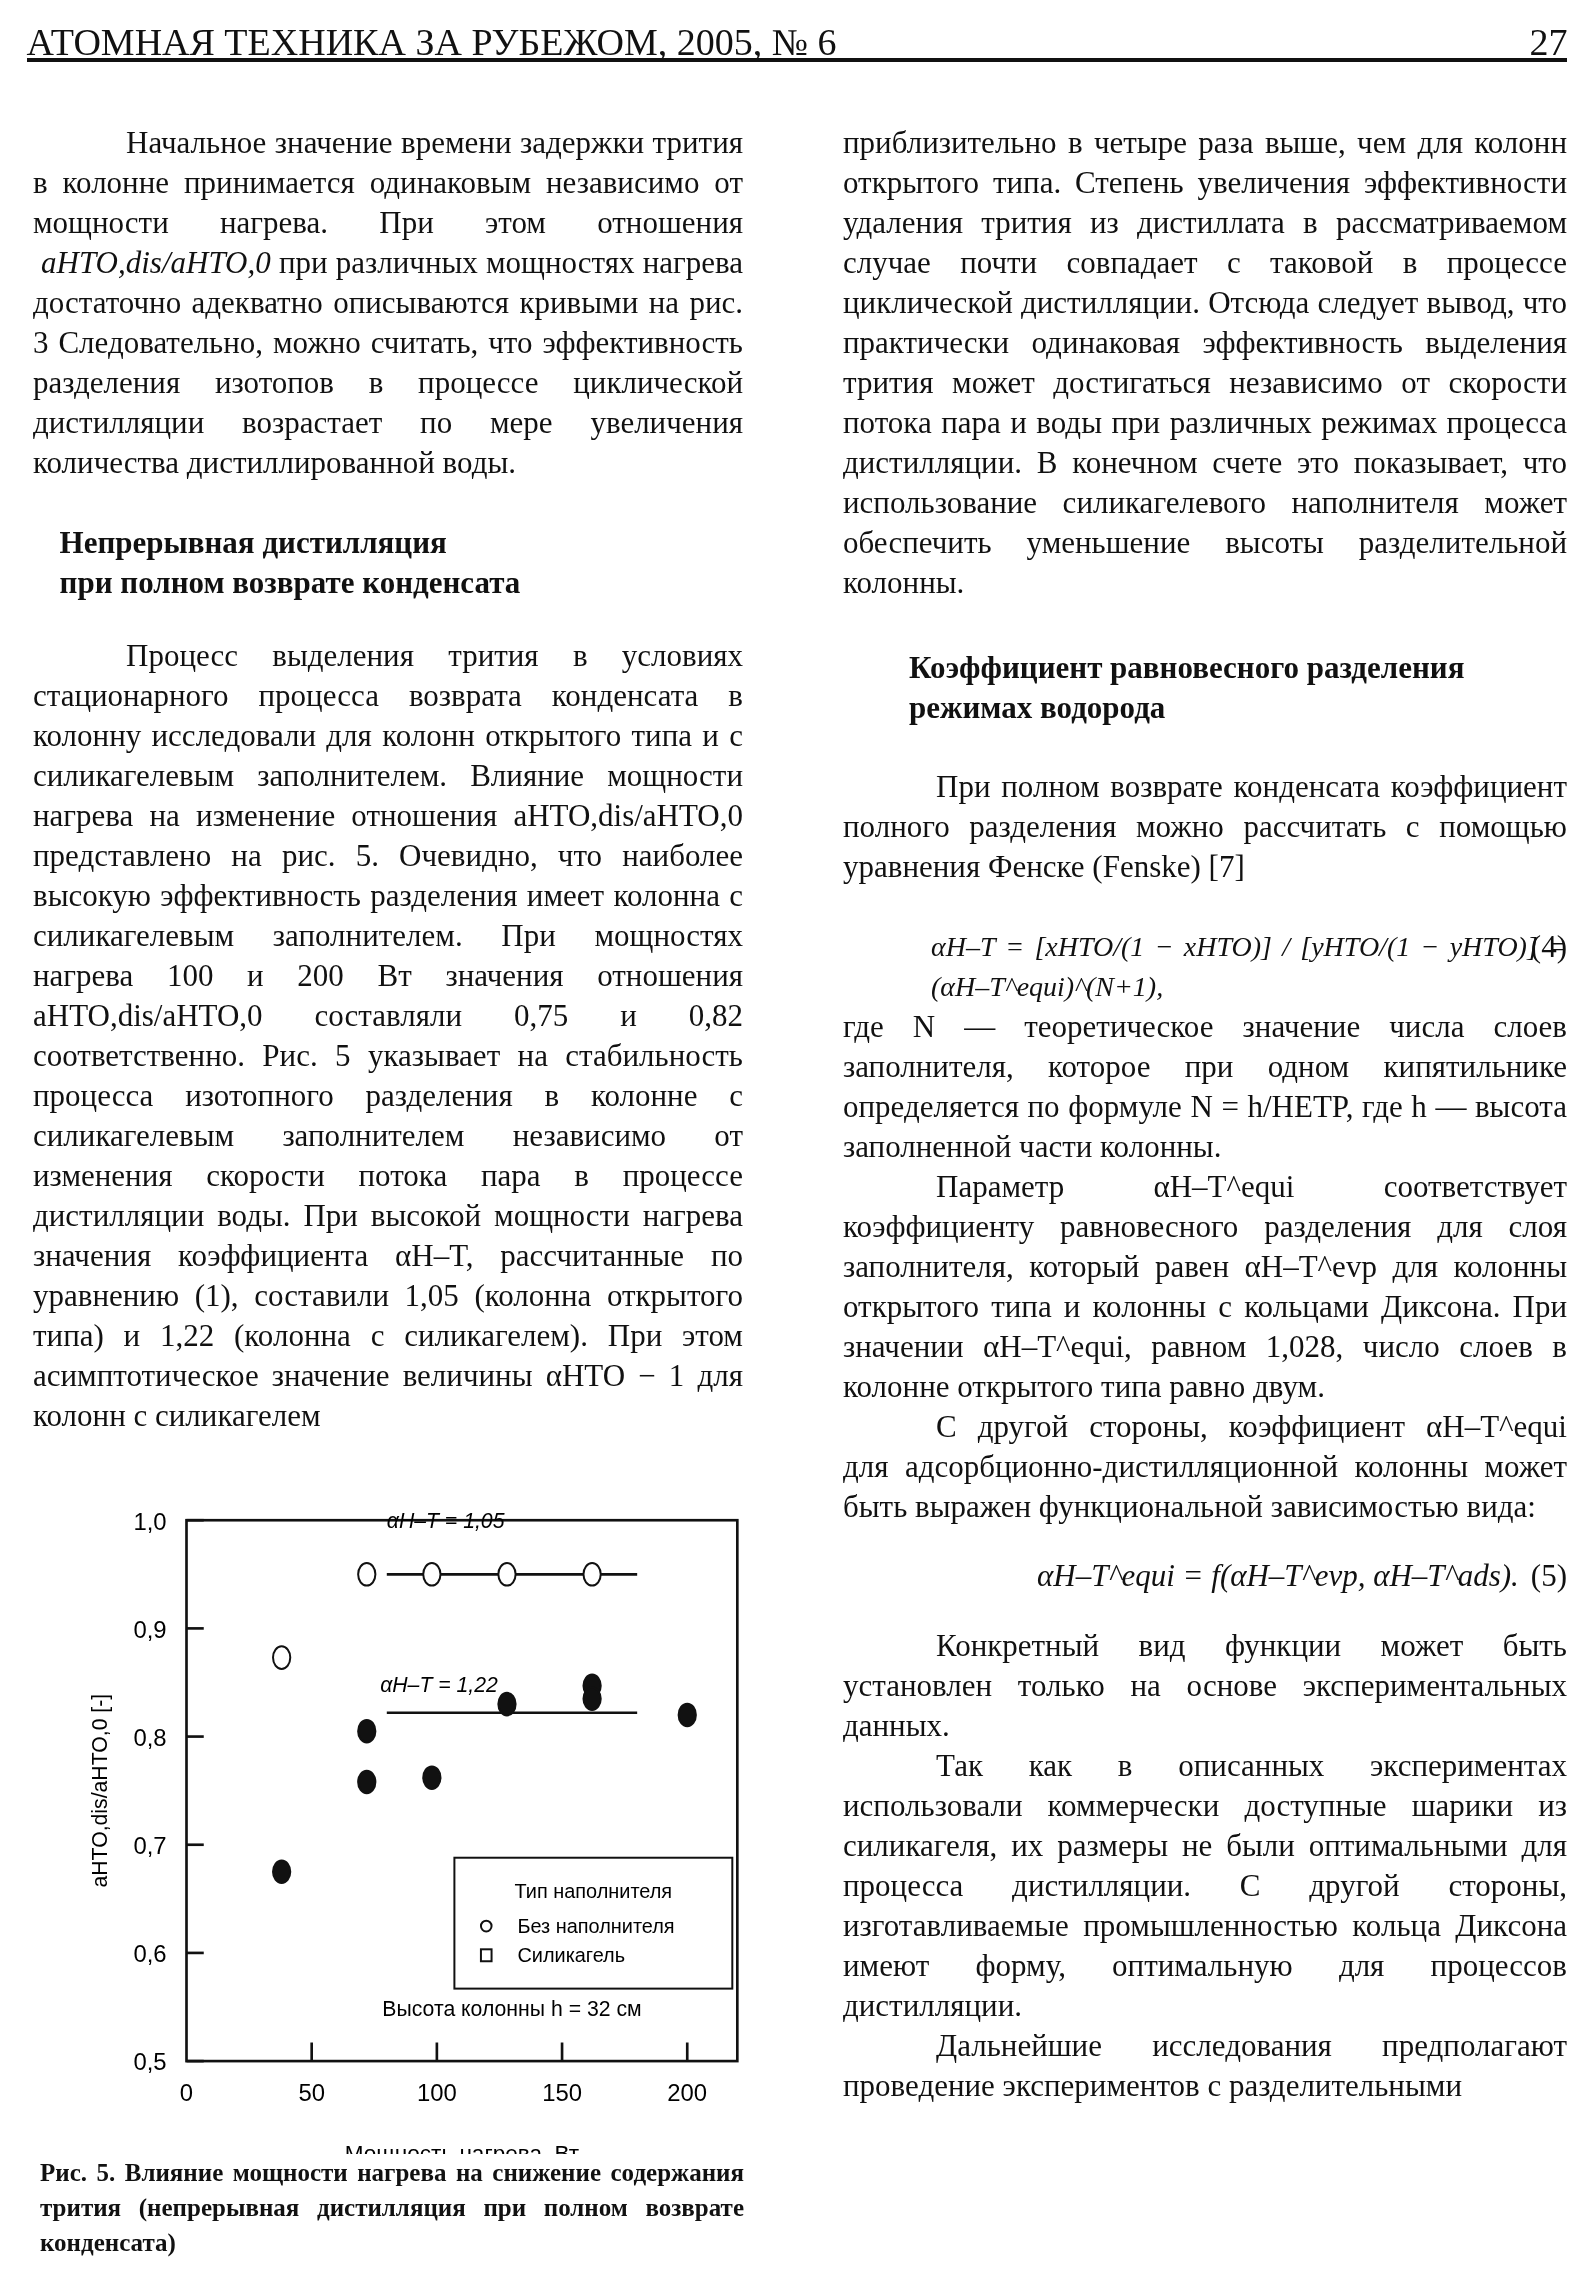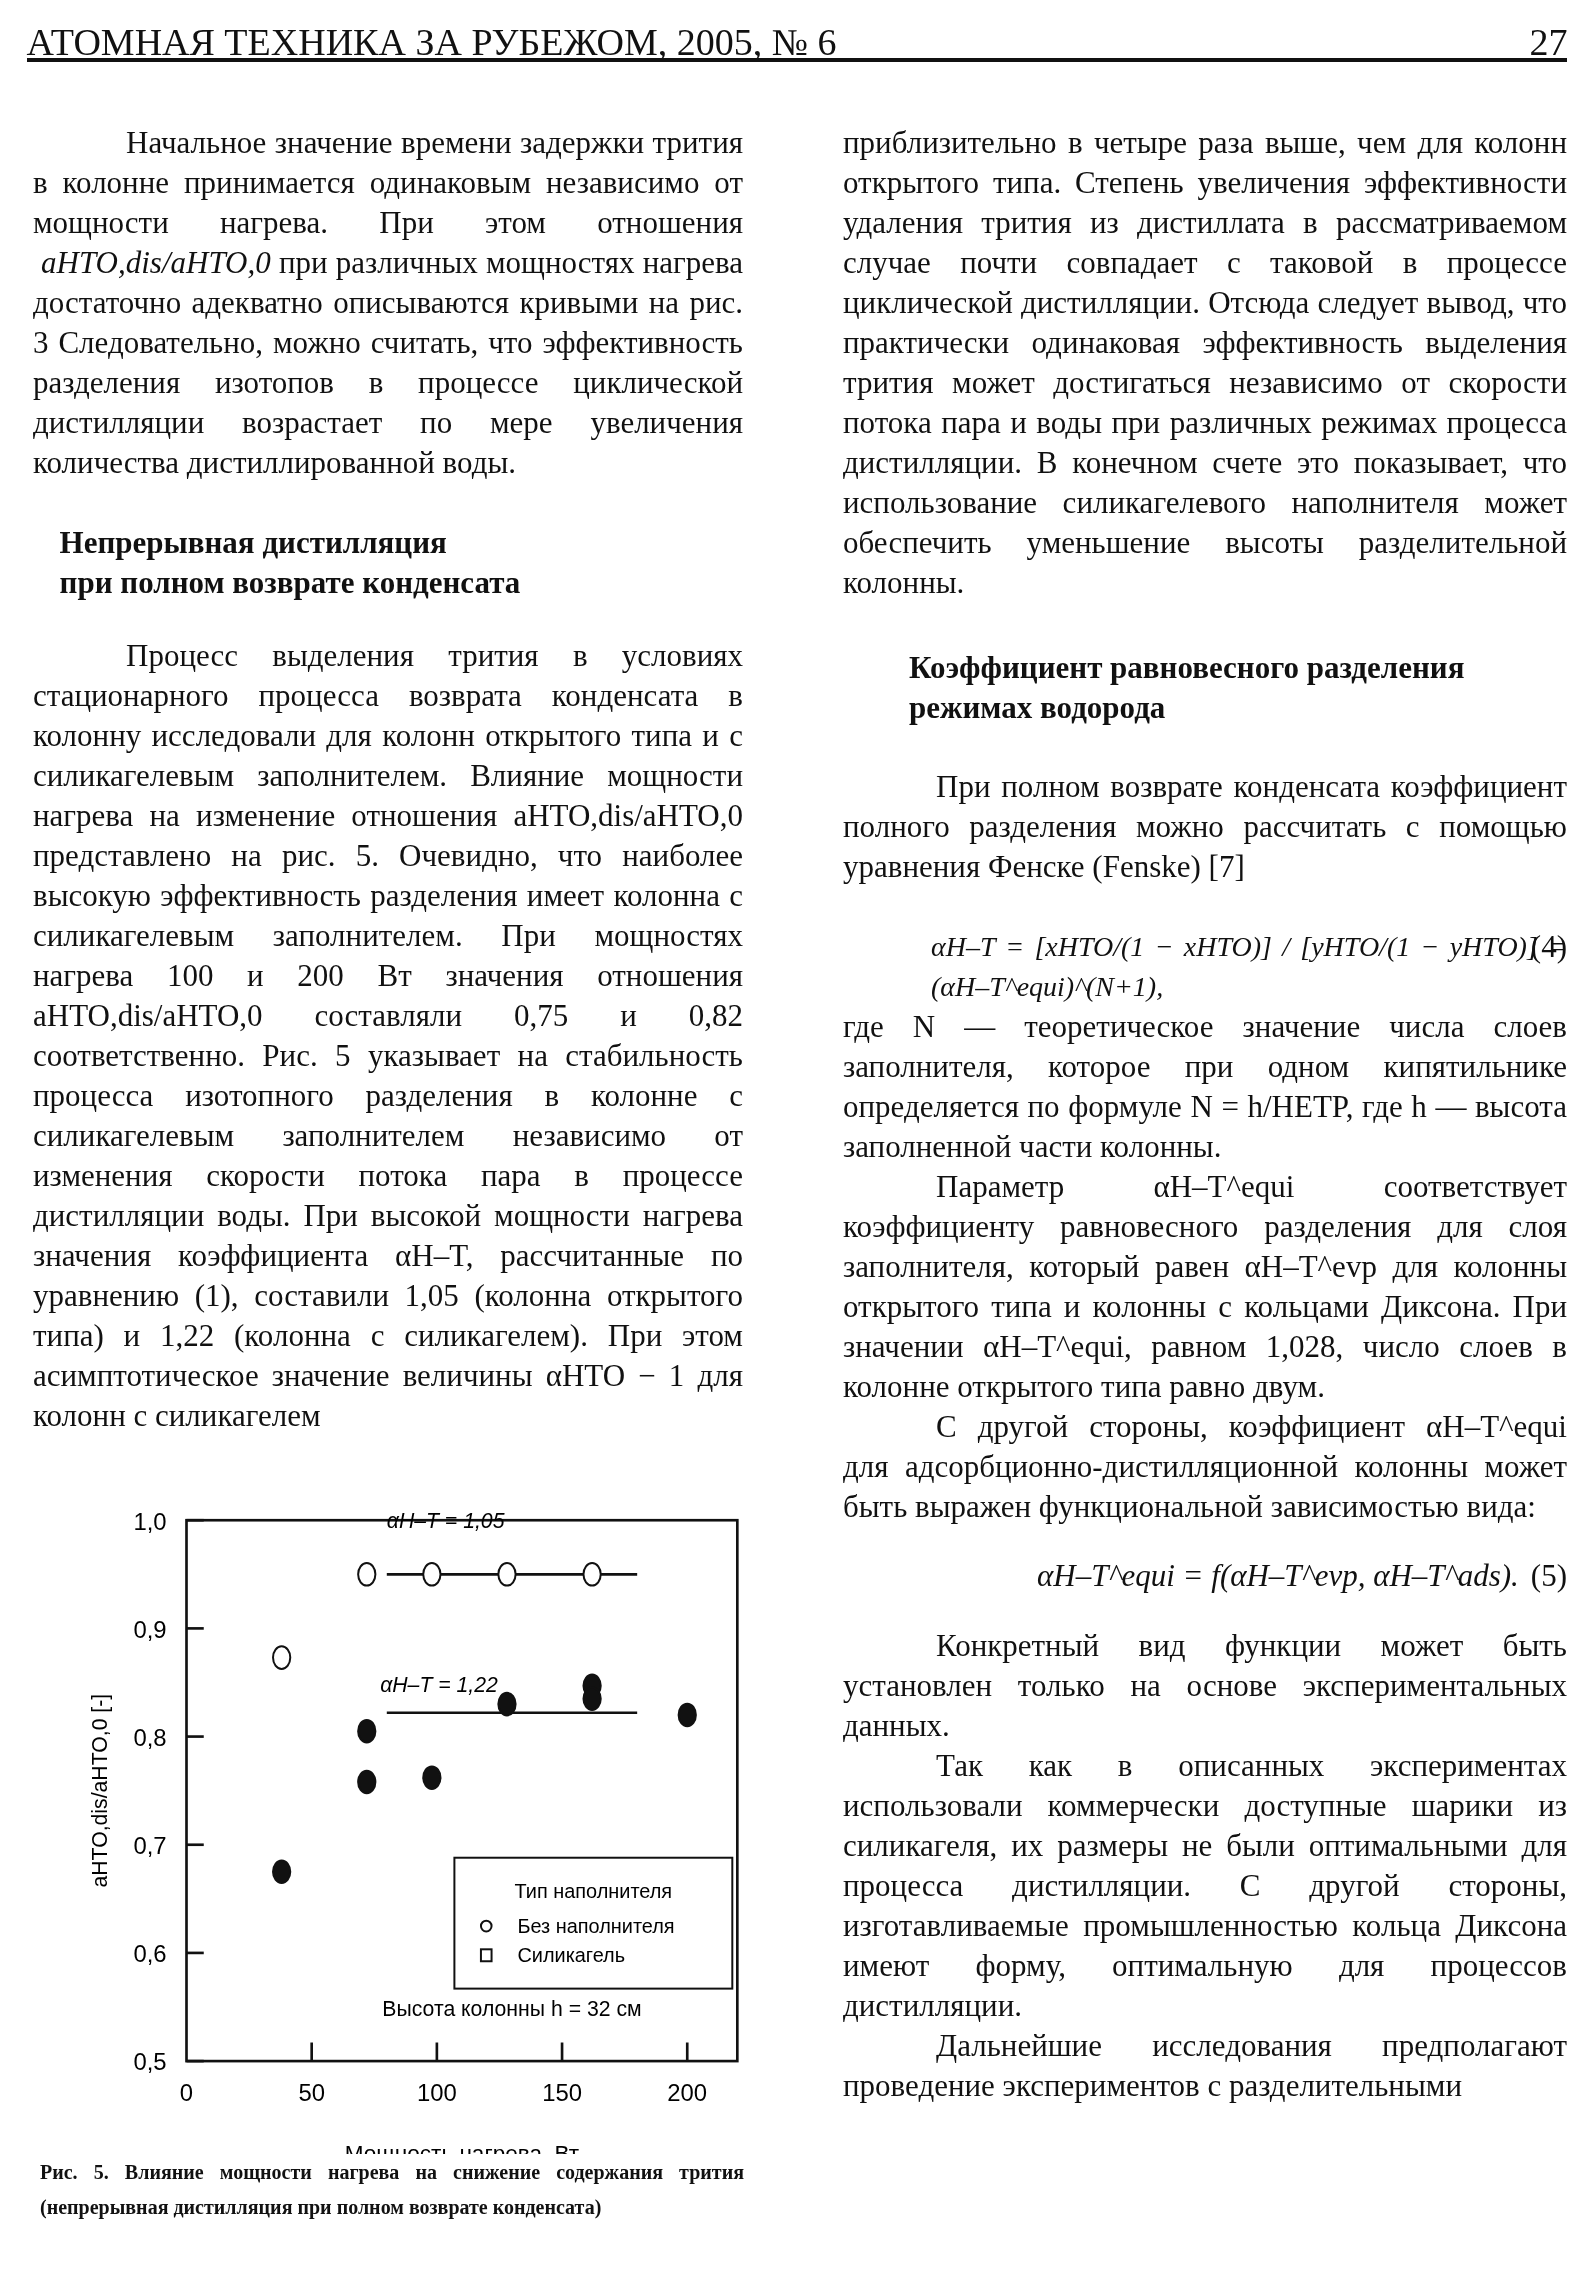--- a/index.html
+++ b/index.html
@@ -15,21 +15,21 @@
   .col p{margin:0;}
   .ind{text-indent:93px;}
   .sec{font-weight:bold;margin:40px 0 33px 0 !important;text-align:left;}
   .secR{margin:45px 0 39px 0 !important;padding-left:66px;}
   .math{font-style:italic;margin-left:8px;}
   .formula{position:relative;height:93px;font-size:31px;margin:13.3px 0;}
   .formula .num{position:absolute;right:0;top:26.6px;}
   .chart{position:absolute;left:60px;top:1497px;width:691px;height:657px;}
   .chart svg{width:100%;height:100%;}
   .caption{position:absolute;left:40px;top:2155px;width:704px;font-weight:bold;
-           font-size:20px;line-height:35px;text-align:justify;}
+           font-size:25px;line-height:35px;text-align:justify;}
   svg text{font-family:"Liberation Sans","DejaVu Sans",sans-serif;}
 </style>
 </head>
 <body>
 
 <div class="hdr">
   <span class="t">АТОМНАЯ ТЕХНИКА ЗА РУБЕЖОМ, 2005, № 6</span>
   <span class="p">27</span>
 </div>
 <div class="rule"></div>

